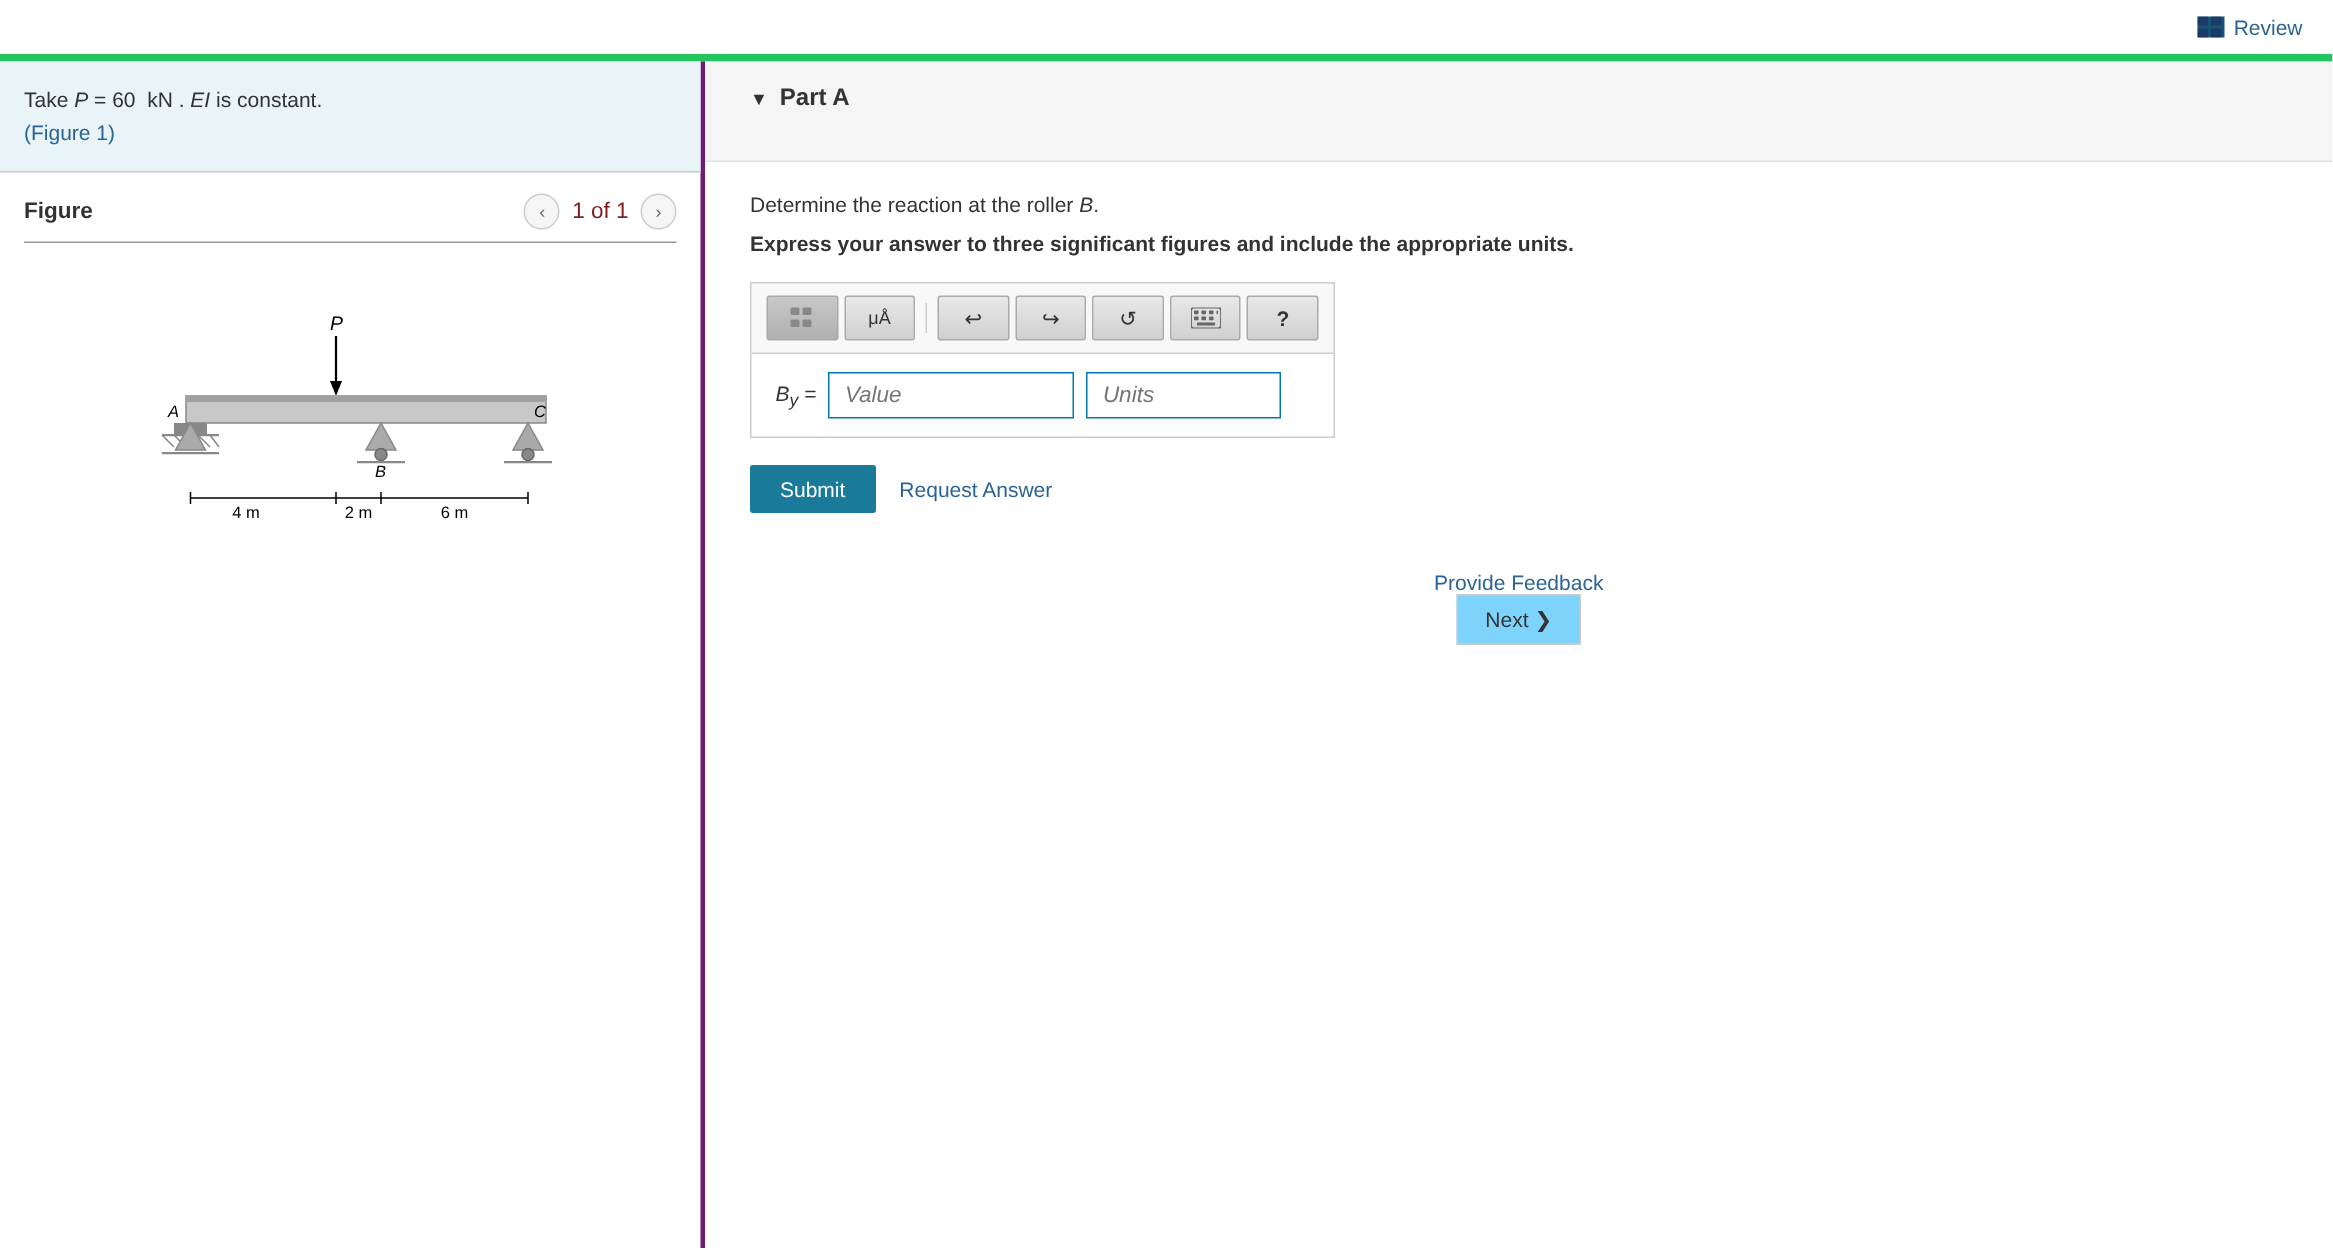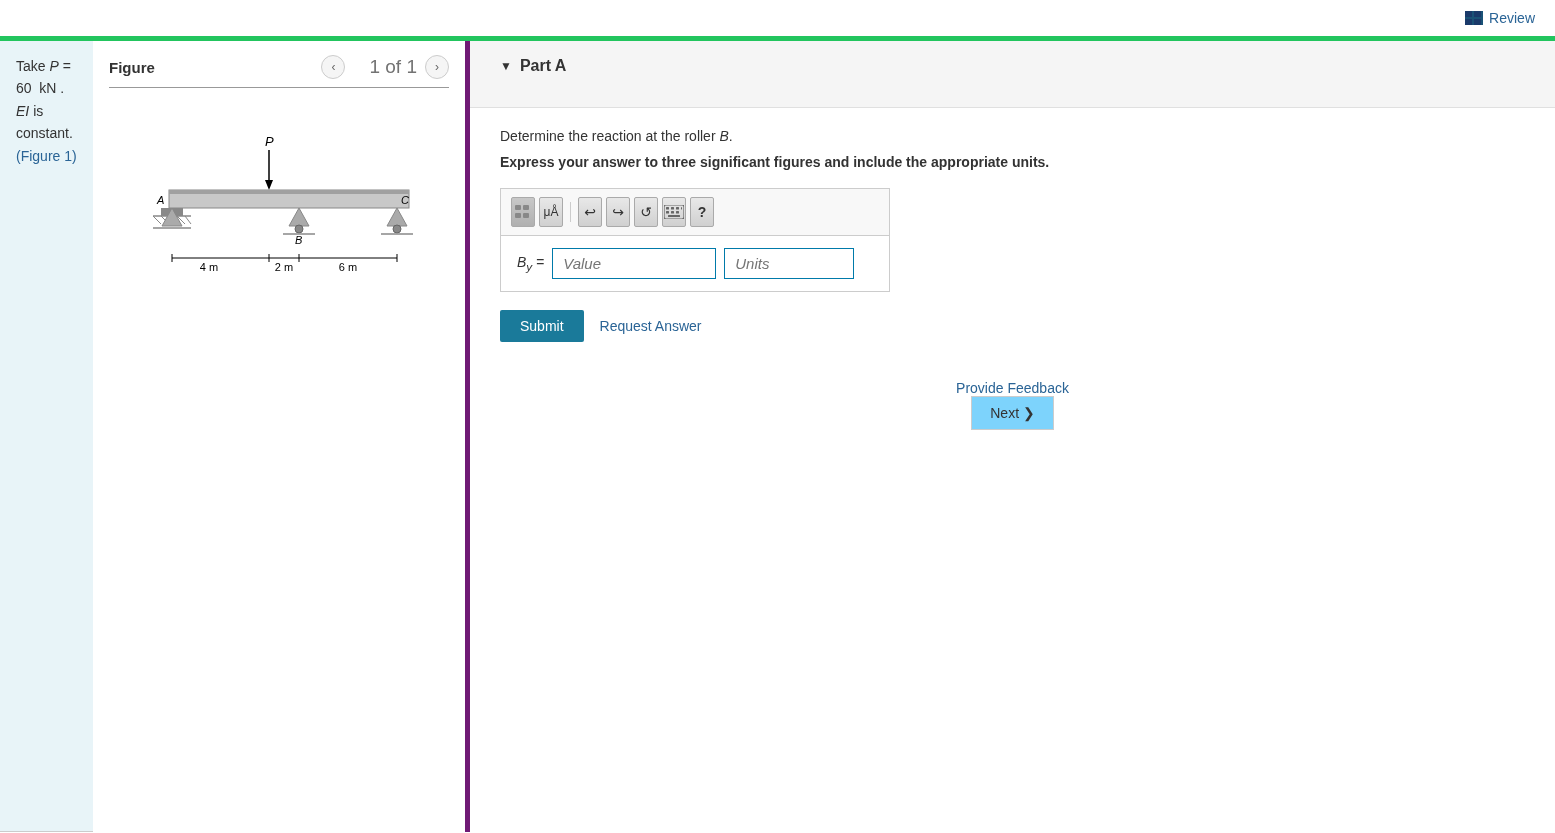--- a/index.html
+++ b/index.html
@@ -40,22 +40,23 @@
 
     
     .main-layout {
       display: flex;
       height: calc(833px - 42px);
     }
 
     
     .left-panel {
       width: 470px;
-      border-right: 5px solid #701a75;
-      display: flex;
+      border-right: 3px solid #701a75;
+      display: flex;
+      flex-direction: column;
     }
     .problem-statement {
       background: #e8f4f8;
       padding: 14px 16px;
       font-size: 14px;
       line-height: 1.6;
       border-bottom: 1px solid #ccc;
     }
     .problem-statement .figure-link {
       color: #2a6496;
@@ -90,23 +91,22 @@
       border-radius: 50%;
       background: #f5f5f5;
       display: flex;
       align-items: center;
       justify-content: center;
       cursor: pointer;
       font-size: 12px;
       color: #666;
     }
     .figure-count {
-      font-size: 19px;
-      color: #737373;
-      margin-left: 16px;
+      font-size: 15px;
+      color: #7f1d1d;
     }
 
     
     .beam-diagram {
       display: flex;
       justify-content: center;
       align-items: flex-end;
       margin-top: 40px;
       padding-bottom: 20px;
     }
@@ -163,21 +163,21 @@
       display: flex;
       align-items: center;
       gap: 4px;
       padding: 8px 10px;
       background: #f8f8f8;
       border: 1px solid #ccc;
       border-bottom: none;
       width: 390px;
     }
     .toolbar-btn {
-      width: 24px;
+      width: 48px;
       height: 30px;
       border: 1px solid #aaa;
       background: linear-gradient(to bottom, #e8e8e8, #d0d0d0);
       cursor: pointer;
       display: flex;
       align-items: center;
       justify-content: center;
       font-size: 12px;
       border-radius: 2px;
       color: #333;

